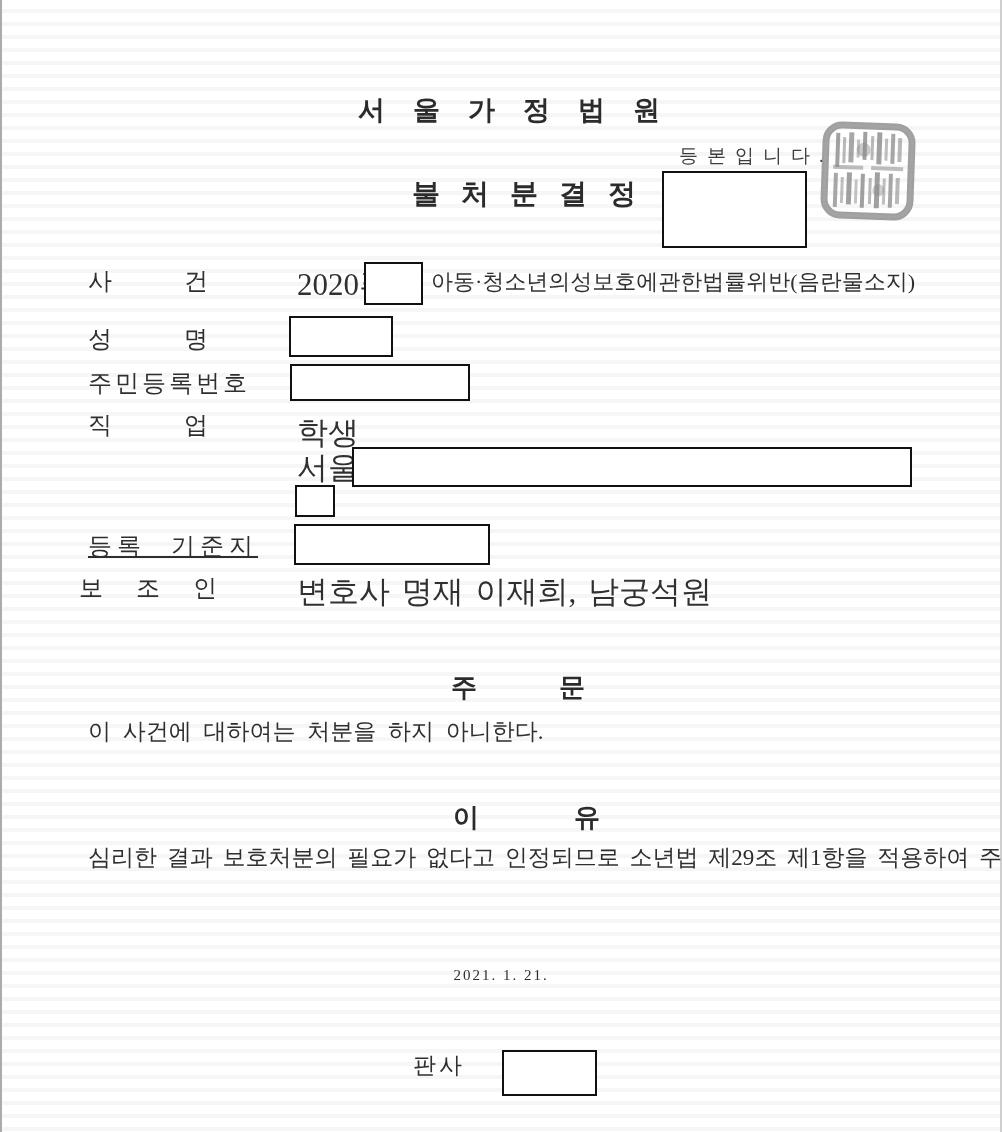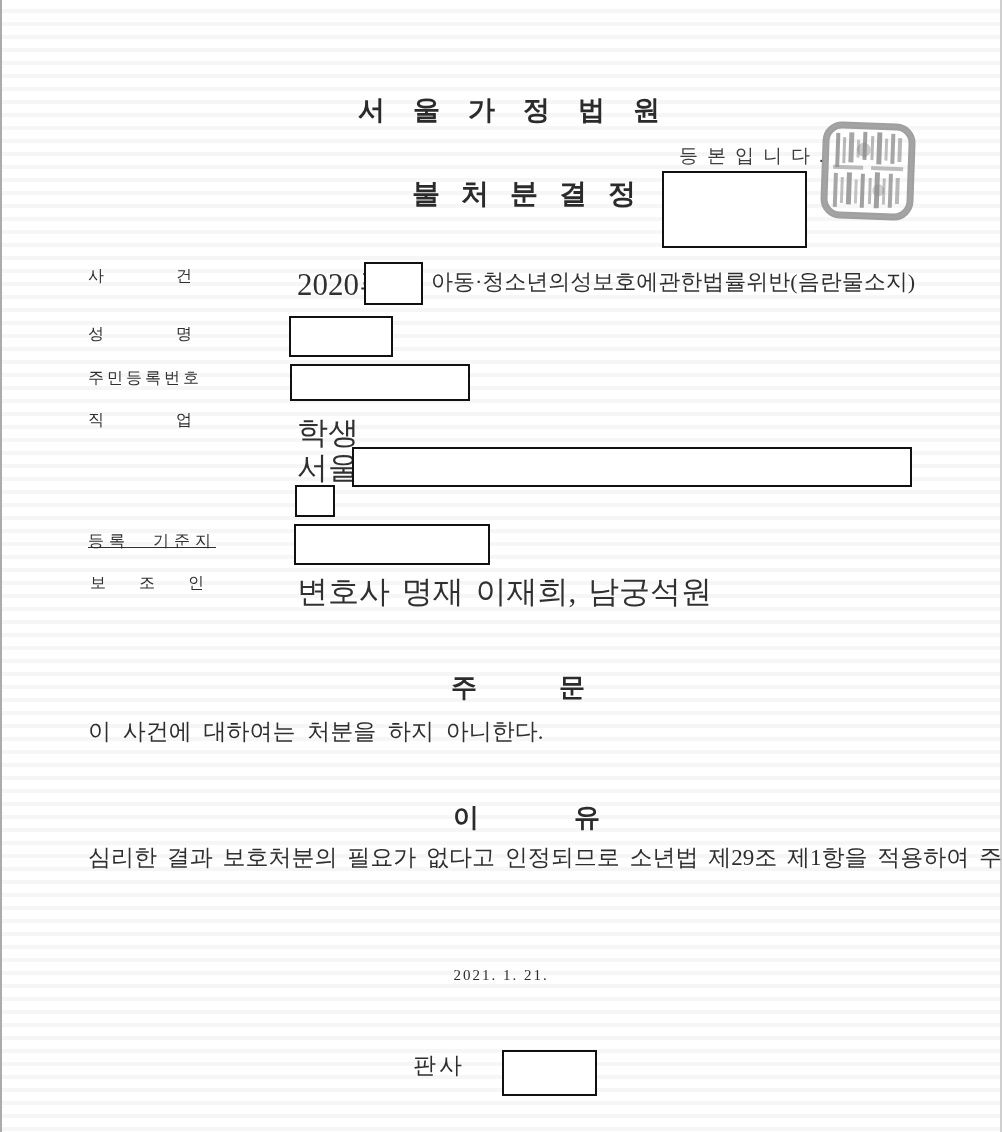--- a/index.html
+++ b/index.html
@@ -20,21 +20,21 @@
     left:0;right:0;top:94;text-align:center;
     font-size:27px;font-weight:600;letter-spacing:28px;padding-left:28px;
     color:#2b2b2b;
   }
   .doc-title{
     left:412px;top:176px;
     font-size:28px;font-weight:600;letter-spacing:21px;color:#2b2b2b;
   }
   .certify{left:663px;top:144px;font-size:19px;letter-spacing:9px;color:#3d3d3d;margin-left:16px;}
   .redact{position:absolute;border:2px solid #111;background:#fff;}
-  .lbl{font-size:16px;color:#2e2e2e;}
+  .lbl{font-size:24px;color:#2e2e2e;}
   .lbl2{letter-spacing:72px;}            
   .val{font-size:31px;color:#303030;}
   .section-head{font-size:26px;font-weight:600;color:#2b2b2b;margin-left:16px;}
   .body-text{font-size:23px;color:#2e2e2e;word-spacing:6px;}
   .seal{position:absolute;left:819px;top:120px;width:100px;height:104px;}
 </style>
 </head>
 <body>
 
 <div class="page">
@@ -96,21 +96,21 @@
   <div class="abs lbl lbl2" style="left:88px;top:410px;">직업</div>
   <div class="abs val" style="left:297px;top:414px;">학생</div>
 
   <div class="abs val" style="left:297px;top:449px;">서울</div>
   <div class="redact" style="left:352px;top:447px;width:556px;height:36px;"></div>
   <div class="redact" style="left:295px;top:485px;width:36px;height:28px;"></div>
 
   <div class="abs lbl" style="left:88px;top:531px;letter-spacing:5px;word-spacing:14px;text-decoration:underline;">등록 기준지</div>
   <div class="redact" style="left:294px;top:524px;width:192px;height:37px;"></div>
 
-  <div class="abs lbl" style="left:90px;top:573px;letter-spacing:33px;font-family:Liberation Serif, serif;">보조인</div>
+  <div class="abs lbl" style="left:79px;top:573px;letter-spacing:33px;font-family:Liberation Serif, serif;">보조인</div>
   <div class="abs val" style="left:297px;top:573px;word-spacing:4px;">변호사 명재 이재희, 남궁석원</div>
 
   <div class="abs section-head" style="left:435px;top:672px;letter-spacing:82px;">주문</div>
   <div class="abs body-text" style="left:88px;top:718px;">이 사건에 대하여는 처분을 하지 아니한다.</div>
 
   <div class="abs section-head" style="left:437px;top:802px;letter-spacing:95px;">이유</div>
   <div class="abs body-text" style="left:88px;top:844px;word-spacing:4px;">심리한 결과 보호처분의 필요가 없다고 인정되므로 소년법 제29조 제1항을 적용하여 주</div>
 
   <div class="abs" style="left:0;right:0;top:966px;text-align:center;font-size:15px;letter-spacing:2px;color:#2e2e2e;">2021. 1. 21.</div>
 

